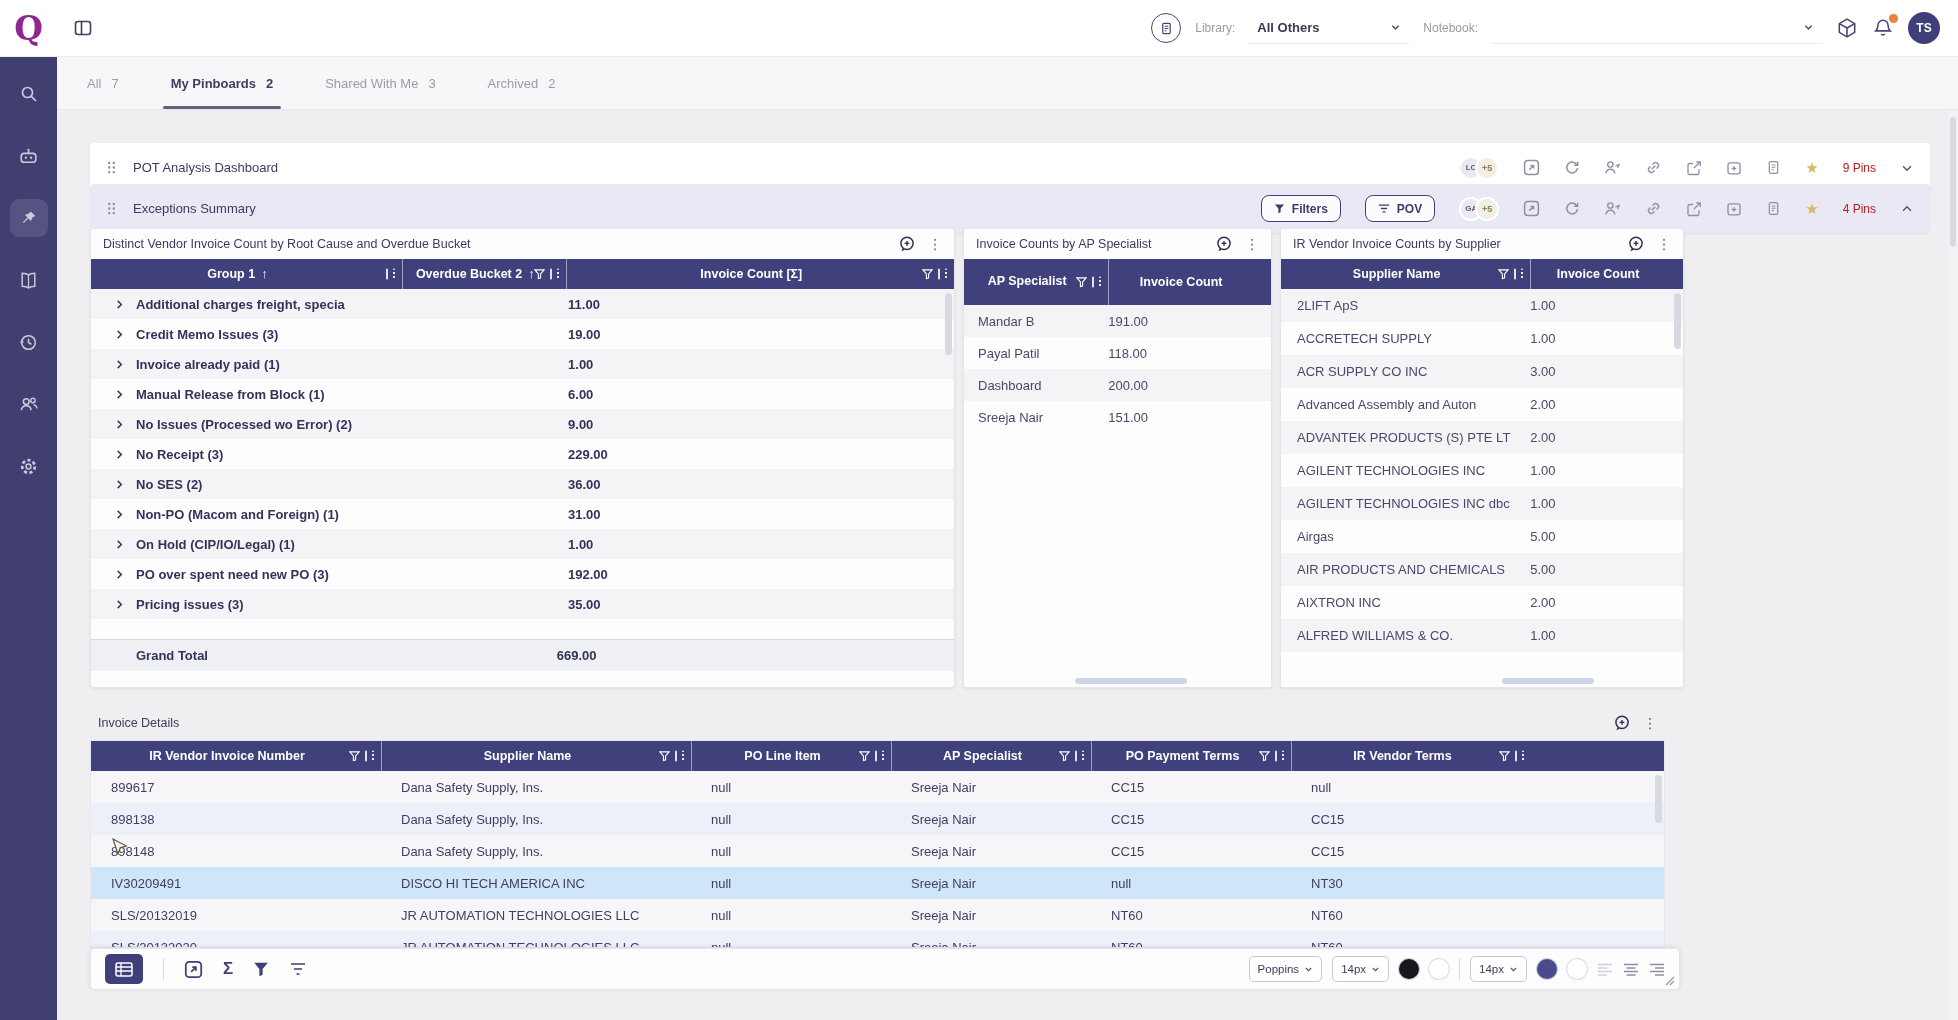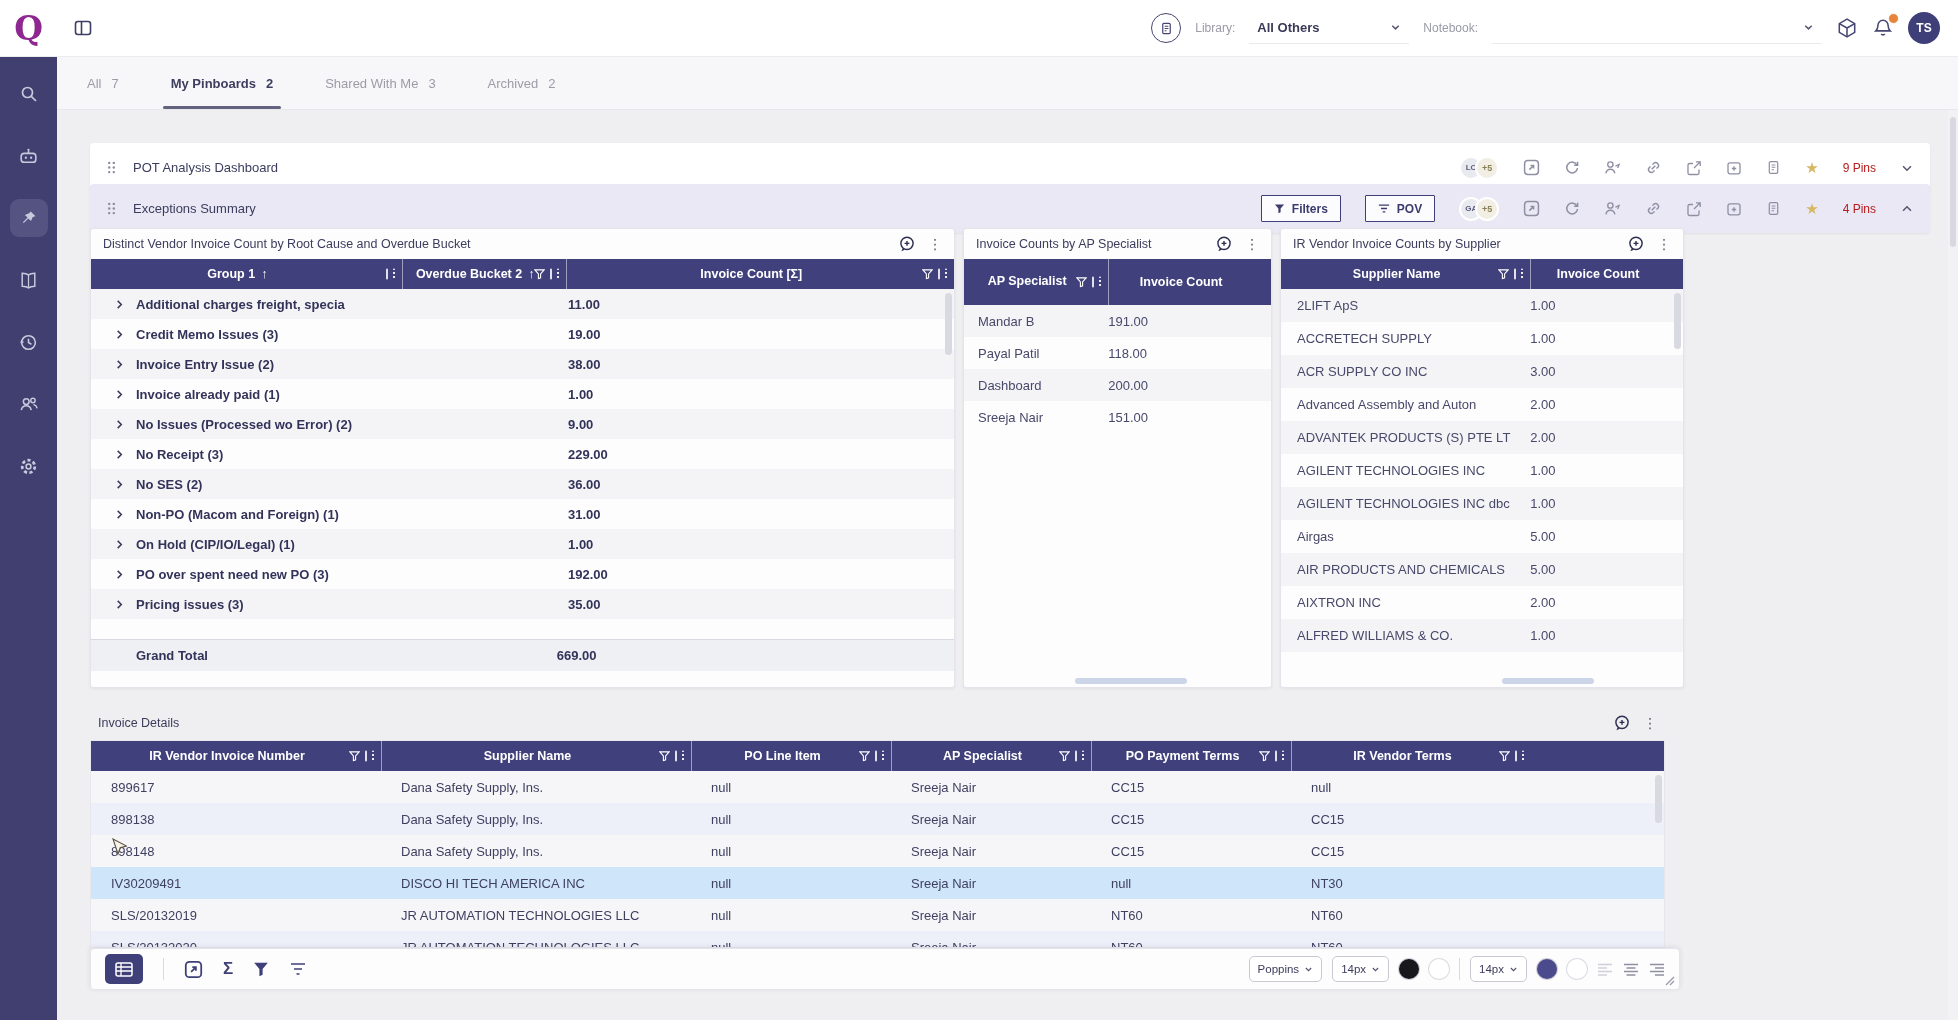--- a/index.html
+++ b/index.html
@@ -64,21 +64,21 @@
   .board-right{margin-left:auto;display:flex;align-items:center;gap:24px;color:#8f8fa4}
   .chip-group{display:flex;align-items:center}
   .chip{width:24px;height:24px;border-radius:50%;background:#e9e9f0;border:2px solid #fff;
         display:flex;align-items:center;justify-content:center;font-size:8px;font-weight:bold;color:#5c5c7c}
   .chip.overflow{margin-left:-8px;background:#f2eee4;color:#8a8257;font-size:9px}
   .act-icon{color:#8f8fa4;cursor:pointer}
   .star{color:#d6b865;font-size:15px;cursor:pointer}
   .pins{font-size:12px;color:#b91c1c;white-space:nowrap}
   .row-chevron{color:#55556d;cursor:pointer}
   .btn{display:flex;align-items:center;gap:7px;height:27px;padding:0 12px;border:1.3px solid #3f3f7a;
-       border-radius:1px;background:#fcfcfe;color:#3b3b6e;font-size:12px;font-weight:bold;cursor:pointer}
+       border-radius:8px;background:#fcfcfe;color:#3b3b6e;font-size:12px;font-weight:bold;cursor:pointer}
 
   
   .card{position:absolute;background:#fdfdfe;border:1px solid #e4e4ea;border-radius:3px;
         box-shadow:0 1px 3px rgba(60,60,90,.07);overflow:hidden}
   #card1{left:90px;top:228px;width:865px;height:460px}
   #card2{left:963px;top:228px;width:309px;height:460px}
   #card3{left:1280px;top:228px;width:404px;height:460px}
   .card-title-row{height:30px;display:flex;align-items:center;padding:0 12px;gap:12px}
   .card-title{font-size:12.5px;color:#3c3c5c;flex:1;white-space:nowrap;overflow:hidden}
   .comment-icon{color:#2e2e52;cursor:pointer}
@@ -516,32 +516,32 @@
             </svg>
           <span>Credit Memo Issues (3)</span>
         </span>
         <span class="t1-val">19.00</span>
       </div>
         <div class="t1-row">
         <span class="t1-cell1">
           <svg width="9" height="9" viewBox="0 0 10 10">
               <path d="M3 1l4 4-4 4" fill="none" stroke="#3a3a60" stroke-width="1.7"></path>
             </svg>
-          <span>Invoice Entry Issue (2)</span>
-        </span>
-        <span class="t1-val">38.00</span>
-      </div>
-        <div class="t1-row">
-        <span class="t1-cell1">
-          <svg width="9" height="9" viewBox="0 0 10 10">
-              <path d="M3 1l4 4-4 4" fill="none" stroke="#3a3a60" stroke-width="1.7"></path>
-            </svg>
           <span>Invoice already paid (1)</span>
         </span>
         <span class="t1-val">1.00</span>
+      </div>
+        <div class="t1-row">
+        <span class="t1-cell1">
+          <svg width="9" height="9" viewBox="0 0 10 10">
+              <path d="M3 1l4 4-4 4" fill="none" stroke="#3a3a60" stroke-width="1.7"></path>
+            </svg>
+          <span>Manual Release from Block (1)</span>
+        </span>
+        <span class="t1-val">6.00</span>
       </div>
         <div class="t1-row">
         <span class="t1-cell1">
           <svg width="9" height="9" viewBox="0 0 10 10">
               <path d="M3 1l4 4-4 4" fill="none" stroke="#3a3a60" stroke-width="1.7"></path>
             </svg>
           <span>No Issues (Processed wo Error) (2)</span>
         </span>
         <span class="t1-val">9.00</span>
       </div>

